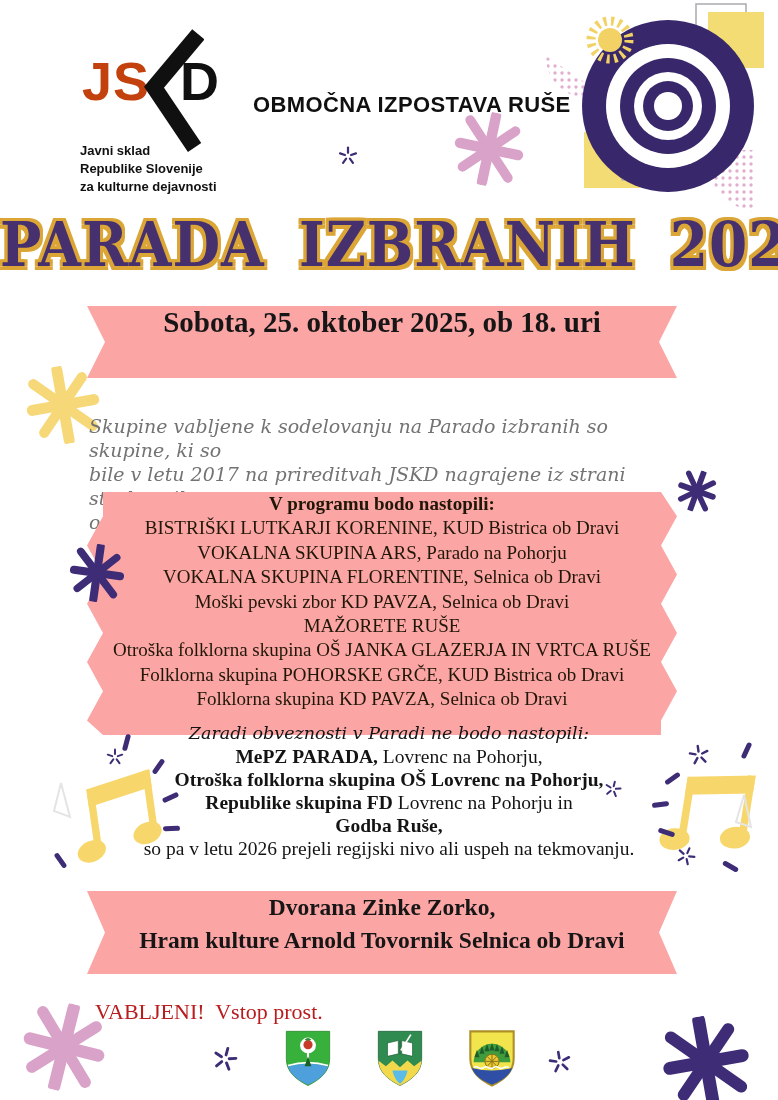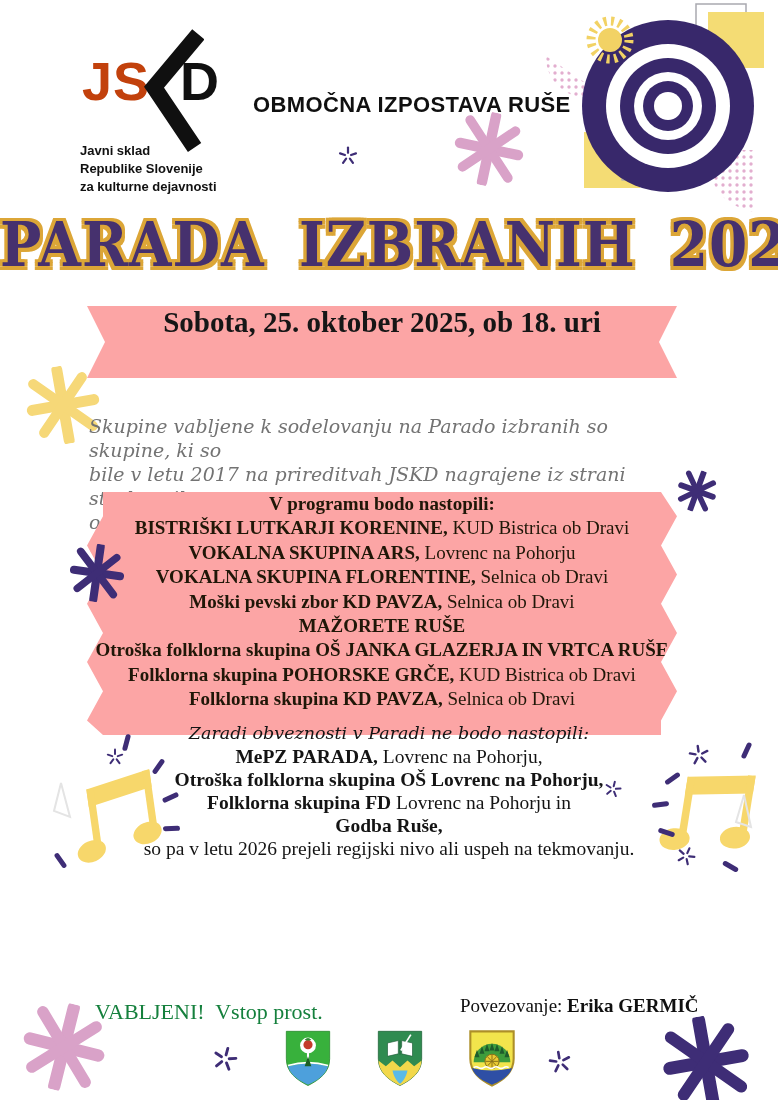--- a/index.html
+++ b/index.html
@@ -28,32 +28,32 @@
           justify-content:flex-start;align-items:center;text-align:center;}
   .ribbon-date{top:306px;height:72px;clip-path:polygon(0 0,100% 0,calc(100% - 18px) 50%,100% 100%,0 100%,18px 50%);}
   .ribbon-date .txt{font-size:29px;font-weight:bold;color:#161616;}
   .ribbon-venue{top:891px;height:83px;clip-path:polygon(0 0,100% 0,calc(100% - 18px) 50%,100% 100%,0 100%,18px 50%);}
   .ribbon-venue .txt{font-size:23.5px;font-weight:bold;line-height:1.4;color:#161616;}
   .ribbon-program{top:492px;height:243px;
      clip-path:polygon(16px 0,calc(100% - 16px) 0,100% 10%,calc(100% - 16px) 22%,100% 34%,calc(100% - 16px) 46%,
        100% 58%,calc(100% - 16px) 70%,100% 82%,calc(100% - 16px) 94%,calc(100% - 16px) 100%,16px 100%,
        0 94%,16px 82%,0 70%,16px 58%,0 46%,16px 34%,0 22%,16px 10%);}
   .prog-line{font-size:19px;line-height:24.4px;white-space:nowrap;color:#201708;}
-  .prog-line .nm{font-weight:bold;}
+  .prog-line .nm{font-weight:normal;}
   .prog-head{font-weight:bold;}
 
   
   .intro{position:absolute;left:89px;top:398px;width:600px;font-style:italic;
          font-family:"DejaVu Serif","Liberation Serif",serif;font-size:19px;line-height:24px;color:#737373;margin-top:16px;}
   .excused{position:absolute;left:89px;top:722px;width:600px;text-align:center;color:#141414;}
   .excused .it{font-style:italic;font-family:"DejaVu Serif","Liberation Serif",serif;font-size:17.5px;line-height:23px;}
   .exc-line{font-size:19.5px;line-height:23px;white-space:nowrap;}
   .exc-line .b{font-weight:bold;}
 
-  .invited{position:absolute;left:95px;top:999px;font-size:22px;white-space:pre;color:#15803d;}
+  .invited{position:absolute;left:95px;top:999px;font-size:22px;white-space:pre;color:#b91c1c;}
   .host{position:absolute;left:460px;top:995px;font-size:19px;white-space:nowrap;color:#101010;}
   .host .b{font-weight:bold;}
 
   
   .star{position:absolute;color:#3E2D76;}
   .star svg{display:block;width:100%;height:100%;}
   .dash{position:absolute;width:17px;height:5px;border-radius:3px;background:#3E2D76;}
   .shields{position:absolute;left:0;top:1026px;width:778px;display:flex;justify-content:center;gap:42px;padding-left:22px;box-sizing:border-box;}
   .shields svg{width:50px;height:64px;}
 </style>
@@ -151,21 +151,21 @@
 
   <div class="intro">
     <div>Skupine vabljene k sodelovanju na Parado izbranih so skupine, ki so</div>
     <div>bile v letu 2017 na prireditvah JSKD nagrajene iz strani strokovnih</div>
     <div>ocenjevalcev ali komisij, ter dosegle regijski nivo ali drug uspeh.</div>
   </div>
 
   <div class="ribbon ribbon-program">
     <div class="prog-line prog-head">V programu bodo nastopili:</div>
     <div class="prog-line"><span class="nm">BISTRIŠKI LUTKARJI KORENINE,</span><span> KUD Bistrica ob Dravi</span></div>
-    <div class="prog-line"><span class="nm">VOKALNA SKUPINA ARS,</span><span> Lovrenc na Pohorju</span></div>
+    <div class="prog-line"><span class="nm">VOKALNA SKUPINA ARS,</span><span> Parado na Pohorju</span></div>
     <div class="prog-line"><span class="nm">VOKALNA SKUPINA FLORENTINE,</span><span> Selnica ob Dravi</span></div>
     <div class="prog-line"><span class="nm">Moški pevski zbor KD PAVZA,</span><span> Selnica ob Dravi</span></div>
     <div class="prog-line"><span class="nm">MAŽORETE RUŠE</span><span></span></div>
     <div class="prog-line"><span class="nm">Otroška folklorna skupina OŠ JANKA GLAZERJA IN VRTCA RUŠE</span><span></span></div>
     <div class="prog-line"><span class="nm">Folklorna skupina POHORSKE GRČE,</span><span> KUD Bistrica ob Dravi</span></div>
     <div class="prog-line"><span class="nm">Folklorna skupina KD PAVZA,</span><span> Selnica ob Dravi</span></div>
   </div>
 
   <div class="star" style="left:68px;top:544px;width:58px;height:58px;transform:rotate(8deg)">
       <svg>
@@ -175,21 +175,21 @@
   <div class="star" style="left:676px;top:470px;width:42px;height:42px;transform:rotate(20deg)">
       <svg>
         <use href="#star8"></use>
       </svg>
     </div>
 
   <div class="excused">
     <div class="it">Zaradi obveznosti v Paradi ne bodo nastopili:</div>
     <div class="exc-line"><span class="b">MePZ PARADA,</span><span> Lovrenc na Pohorju,</span></div>
     <div class="exc-line"><span class="b">Otroška folklorna skupina OŠ Lovrenc na Pohorju,</span><span></span></div>
-    <div class="exc-line"><span class="b">Folklorna skupina FD</span><span> Lovrenc na Pohorju in</span></div>
+    <div class="exc-line"><span class="b">Republike skupina FD</span><span> Lovrenc na Pohorju in</span></div>
     <div class="exc-line"><span class="b">Godba Ruše,</span><span></span></div>
     <div class="exc-line">so pa v letu 2026 prejeli regijski nivo ali uspeh na tekmovanju.</div>
   </div>
 
   <div class="abs" style="left:70px;top:768px;width:105px;height:105px;transform:rotate(-8deg)"><svg width="105" height="105">
         <use href="#note"></use>
       </svg></div>
   <div class="abs" style="left:660px;top:764px;width:108px;height:108px;transform:rotate(9deg)"><svg width="108" height="108">
         <use href="#note"></use>
       </svg></div>
@@ -225,23 +225,28 @@
   <div class="dash" style="left:162px;top:795px;transform:rotate(-25deg)"></div>
   <div class="dash" style="left:163px;top:826px;transform:rotate(-2deg)"></div>
   <div class="dash" style="left:118px;top:740px;transform:rotate(-75deg)"></div>
   <div class="dash" style="left:52px;top:858px;transform:rotate(55deg)"></div>
   <div class="dash" style="left:664px;top:776px;transform:rotate(-35deg)"></div>
   <div class="dash" style="left:652px;top:802px;transform:rotate(-8deg)"></div>
   <div class="dash" style="left:658px;top:830px;transform:rotate(18deg)"></div>
   <div class="dash" style="left:738px;top:748px;transform:rotate(-65deg)"></div>
   <div class="dash" style="left:722px;top:864px;transform:rotate(30deg)"></div>
 
+  <div class="ribbon ribbon-venue">
+    <div class="txt">
+      <div>Dvorana Zinke Zorko,</div>
+      <div>Hram kulture Arnold Tovornik Selnica ob Dravi</div>
+    </div>
+  </div>
 
   <div class="invited">VABLJENI!  Vstop prost.</div>
-  <div class="host"><span>Povezovanje: </span><span class="b">Erika GERMIČ</span></div>
 
   <div class="star" style="left:20px;top:1003px;width:88px;height:88px;color:#D9A2C8;transform:rotate(14deg)">
       <svg>
         <use href="#star8"></use>
       </svg>
     </div>
   <div class="star" style="left:660px;top:1016px;width:92px;height:92px;transform:rotate(-10deg)">
       <svg>
         <use href="#star8"></use>
       </svg>

